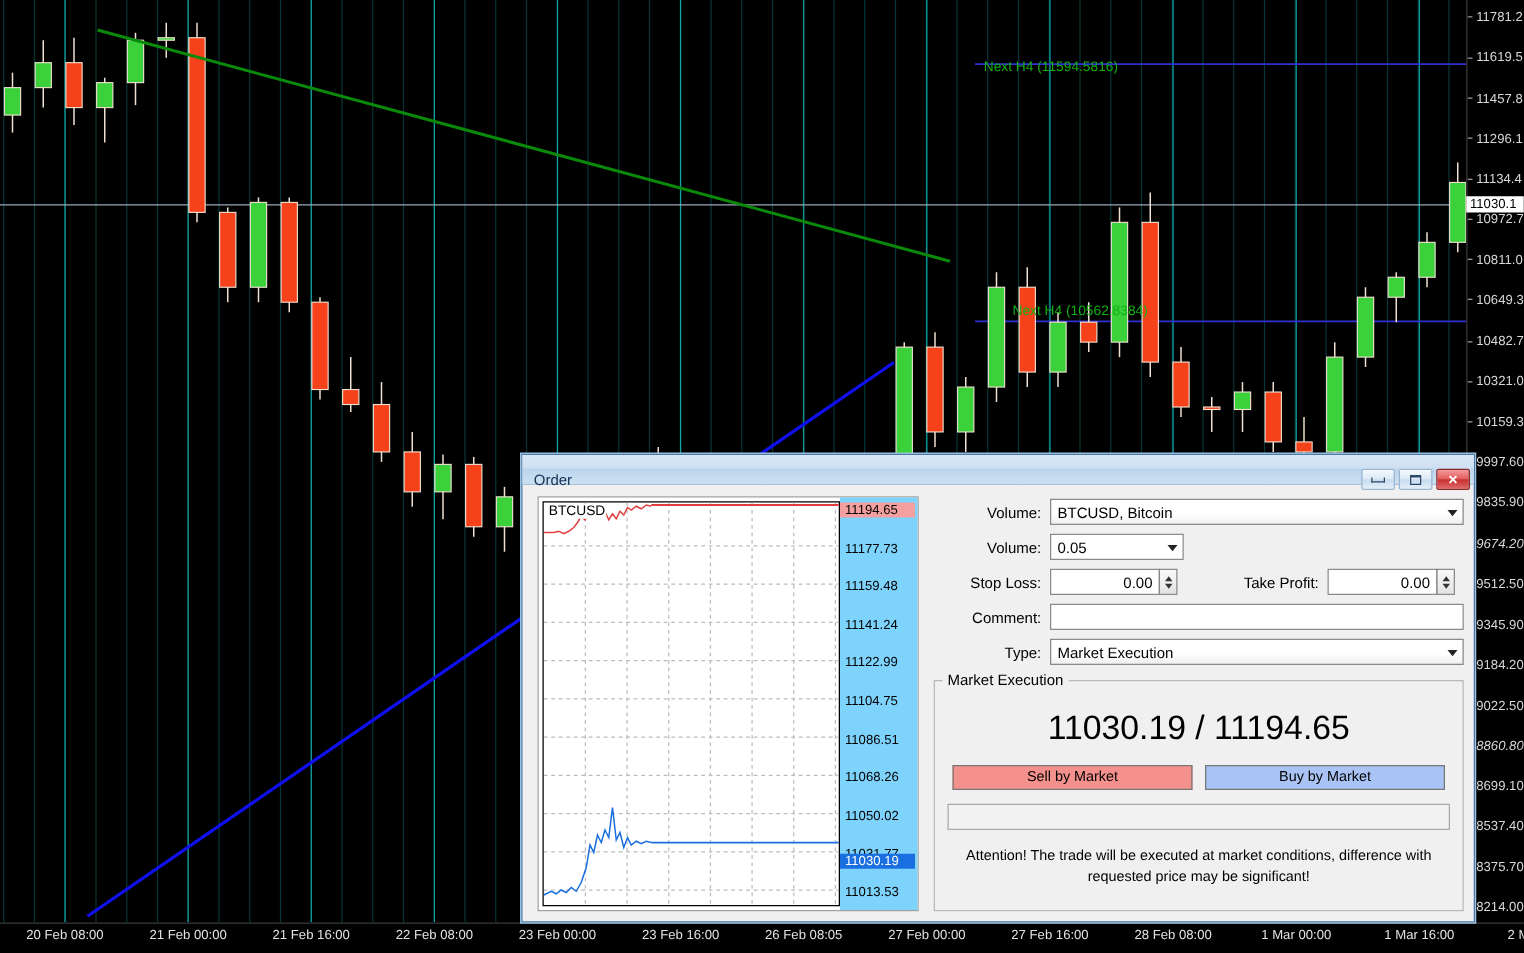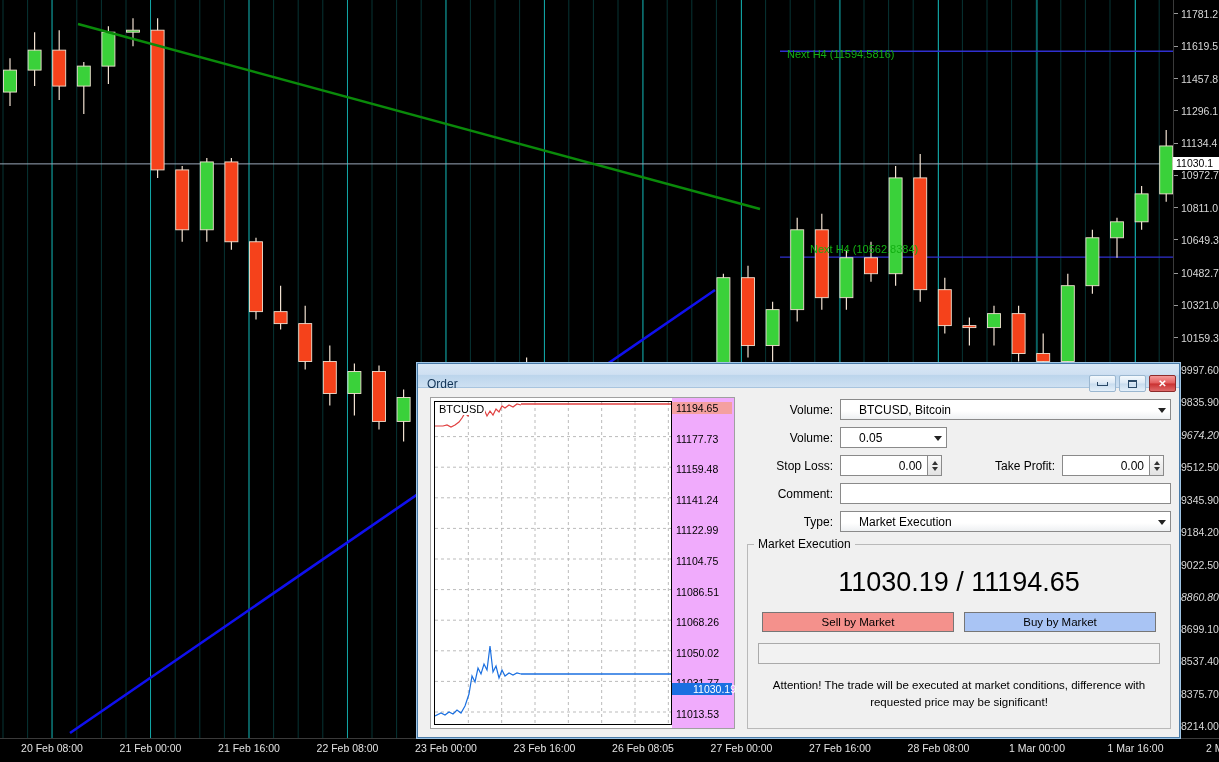--- a/index.html
+++ b/index.html
@@ -86,37 +86,37 @@
     width:305px; flex:none; background:#fff;
     border:1px solid #a0a0a0; position:relative;
     display:flex;
   }
   #mini-plot { position:relative; flex:1; background:#fff; border:1px solid #000; margin:3px 0 3px 3px; overflow:hidden;}
   #mini-svg { position:absolute; left:0; top:0; }
   #mini-symbol {
     position:absolute; left:3px; top:1px; font-size:11px; color:#000; background:#fff;
     padding:0 1px; z-index:3;
   }
-  #mini-scale { width:62px; flex:none; position:relative; background:#f0abfc; }
+  #mini-scale { width:62px; flex:none; position:relative; background:#7dd3fc; }
   .mscale-tick {
     position:absolute; left:4px; font-size:10.5px; color:#000; white-space:nowrap; height:12px; line-height:12px;
   }
   .mscale-tick.ask { background:#f4a0a0; color:#000; left:0; width:60px; padding-left:4px; }
-  .mscale-tick.bid { background:#1a6fe0; color:#fff; left:0; width:60px; padding-left:21px; z-index:4; }
+  .mscale-tick.bid { background:#1a6fe0; color:#fff; left:0; width:60px; padding-left:4px; z-index:4; }
 
   
   #form-panel { flex:1; display:flex; flex-direction:column; padding-top:2px; }
   .frow { display:flex; align-items:center; margin-bottom:7px; }
   .flabel { font-size:12px; color:#000; text-align:right; white-space:nowrap; }
   .flabel.w { width:93px; padding-right:7px; }
 
   .combo {
     height:21px; border:1px solid #8a8a8a; background:#fff;
     display:flex; align-items:center; font-size:12px; color:#000;
-    padding-left:18px; position:relative;
+    padding-left:5px; position:relative;
   }
   .combo.grad { background:linear-gradient(to bottom,#ffffff 0%,#ffffff 58%,#eef0f2 100%); }
   .combo .arrow {
     position:absolute; right:4px; top:50%; margin-top:-2px;
     width:0;height:0;border-left:4px solid transparent;border-right:4px solid transparent;
     border-top:5px solid #222;
   }
   #symbol-combo { flex:1; }
   #volume-combo { width:107px; }
   #type-combo { flex:1; }

